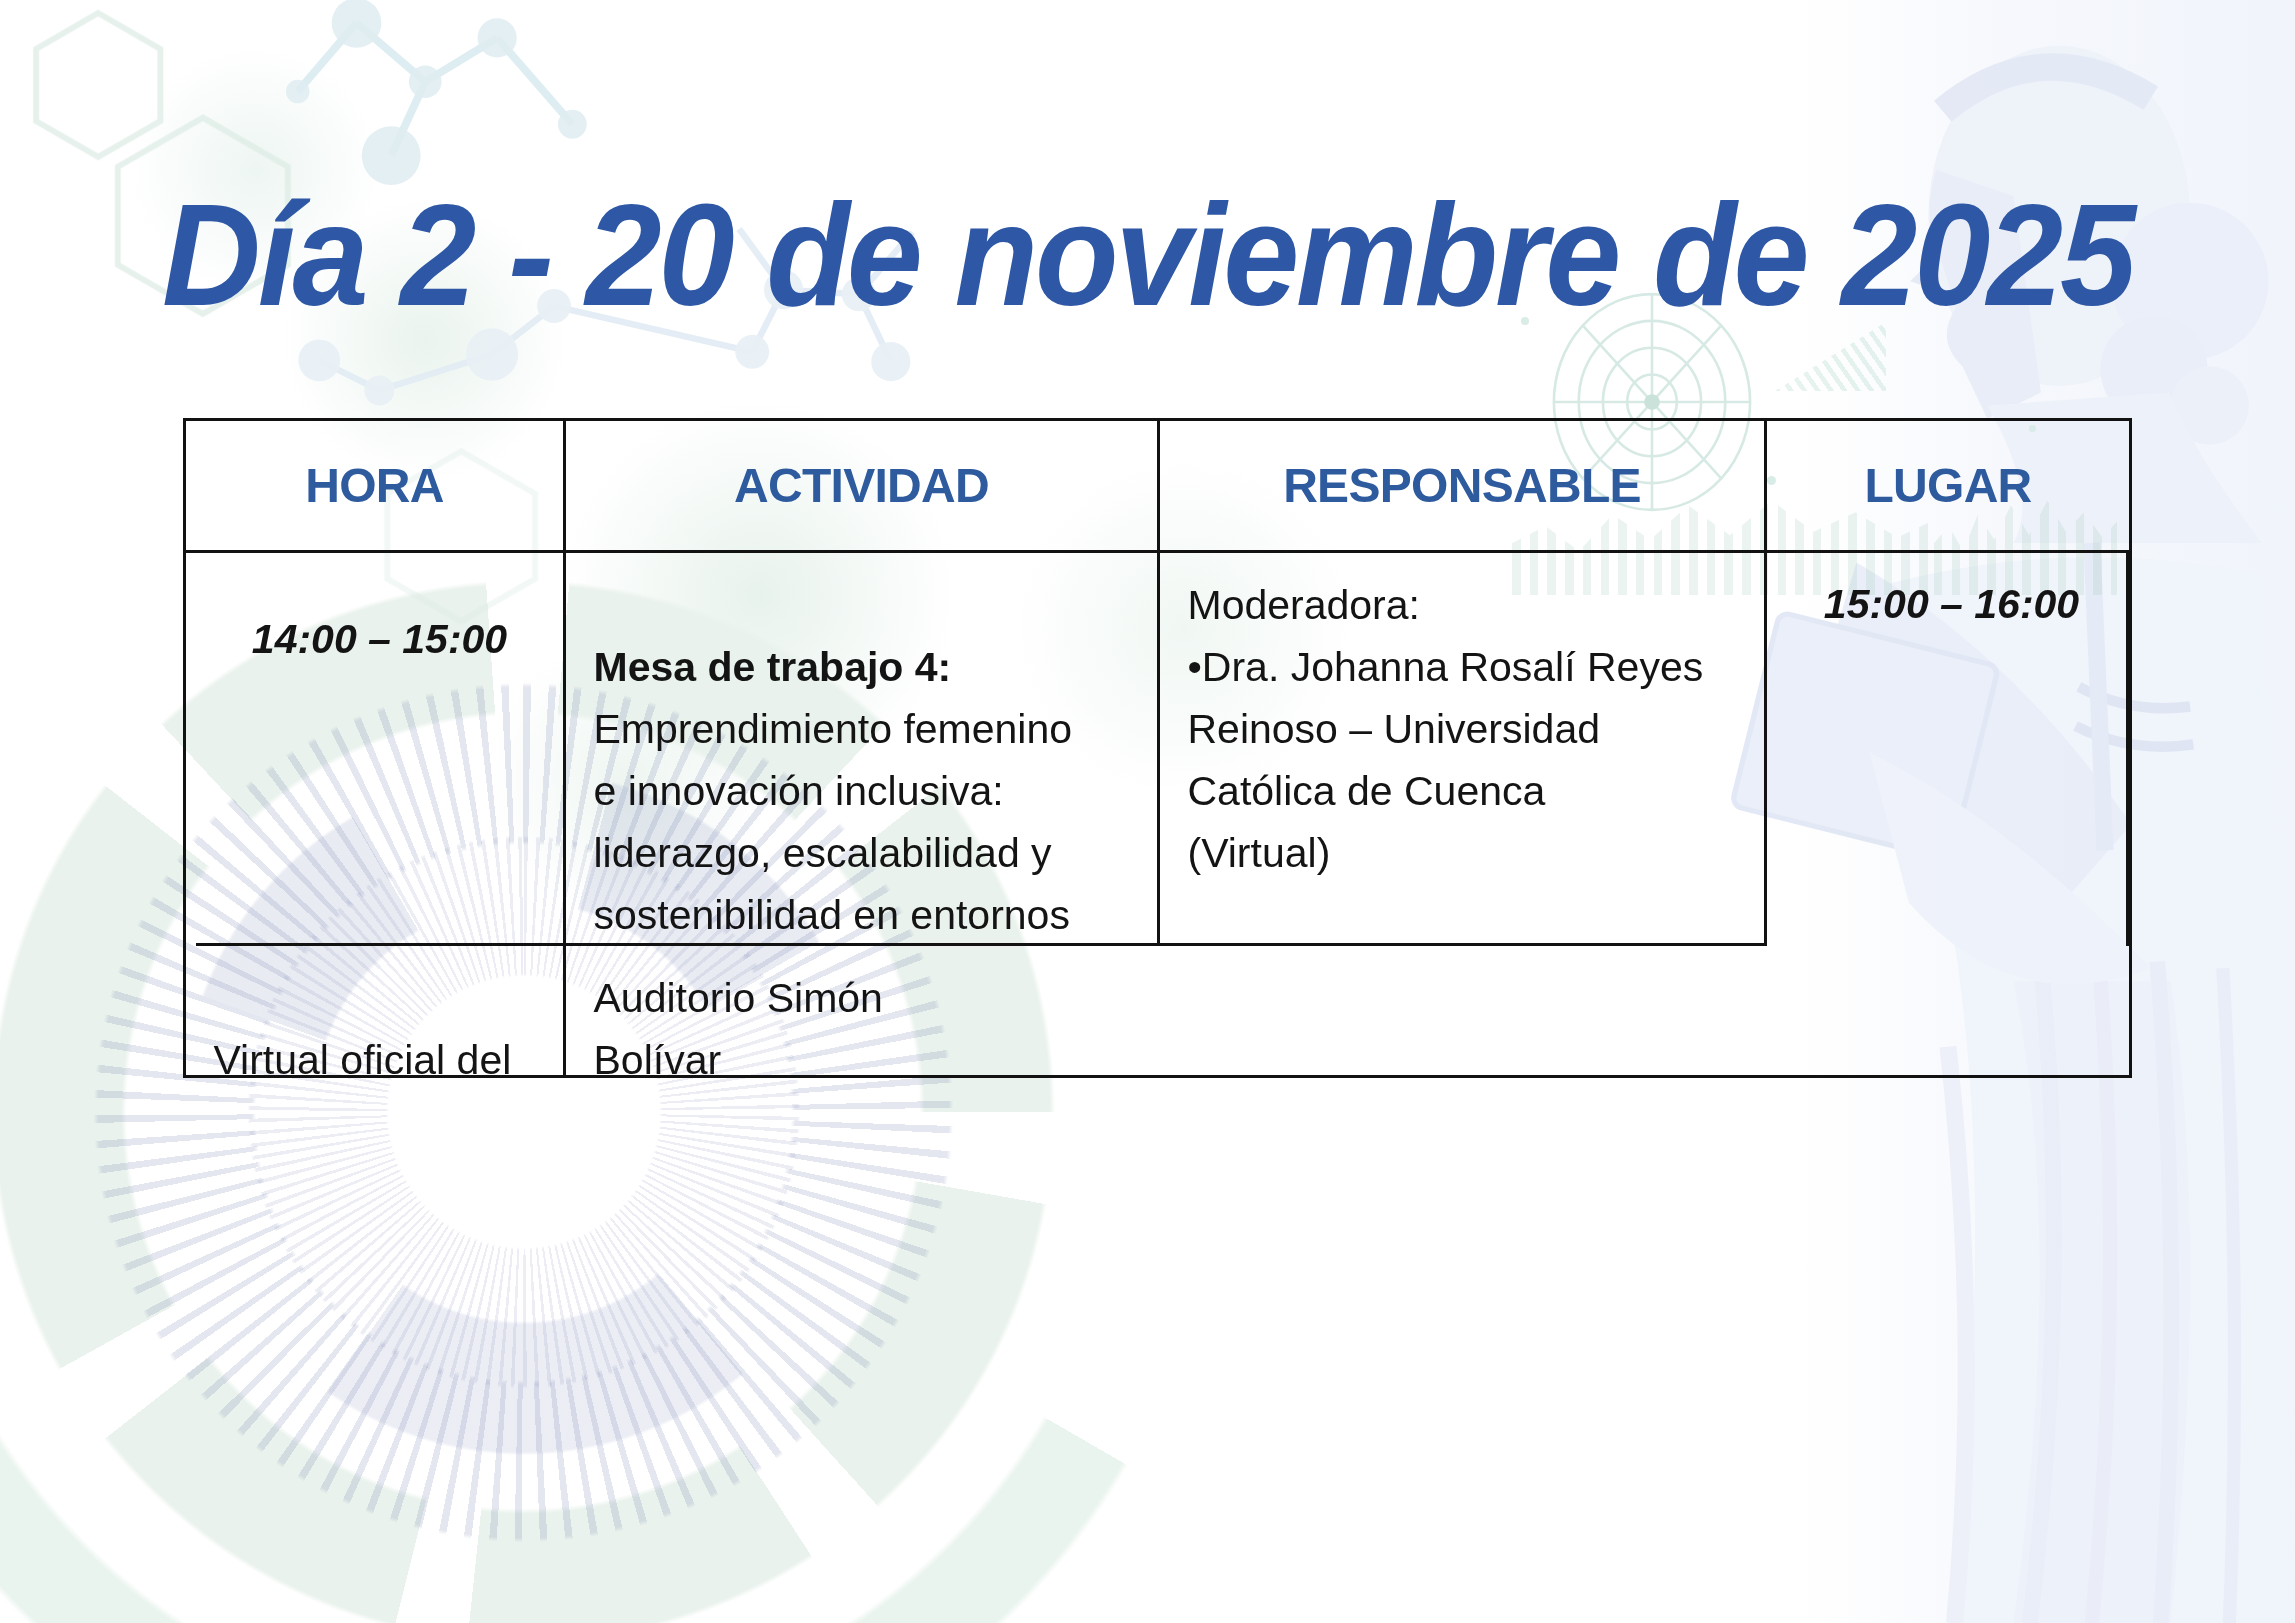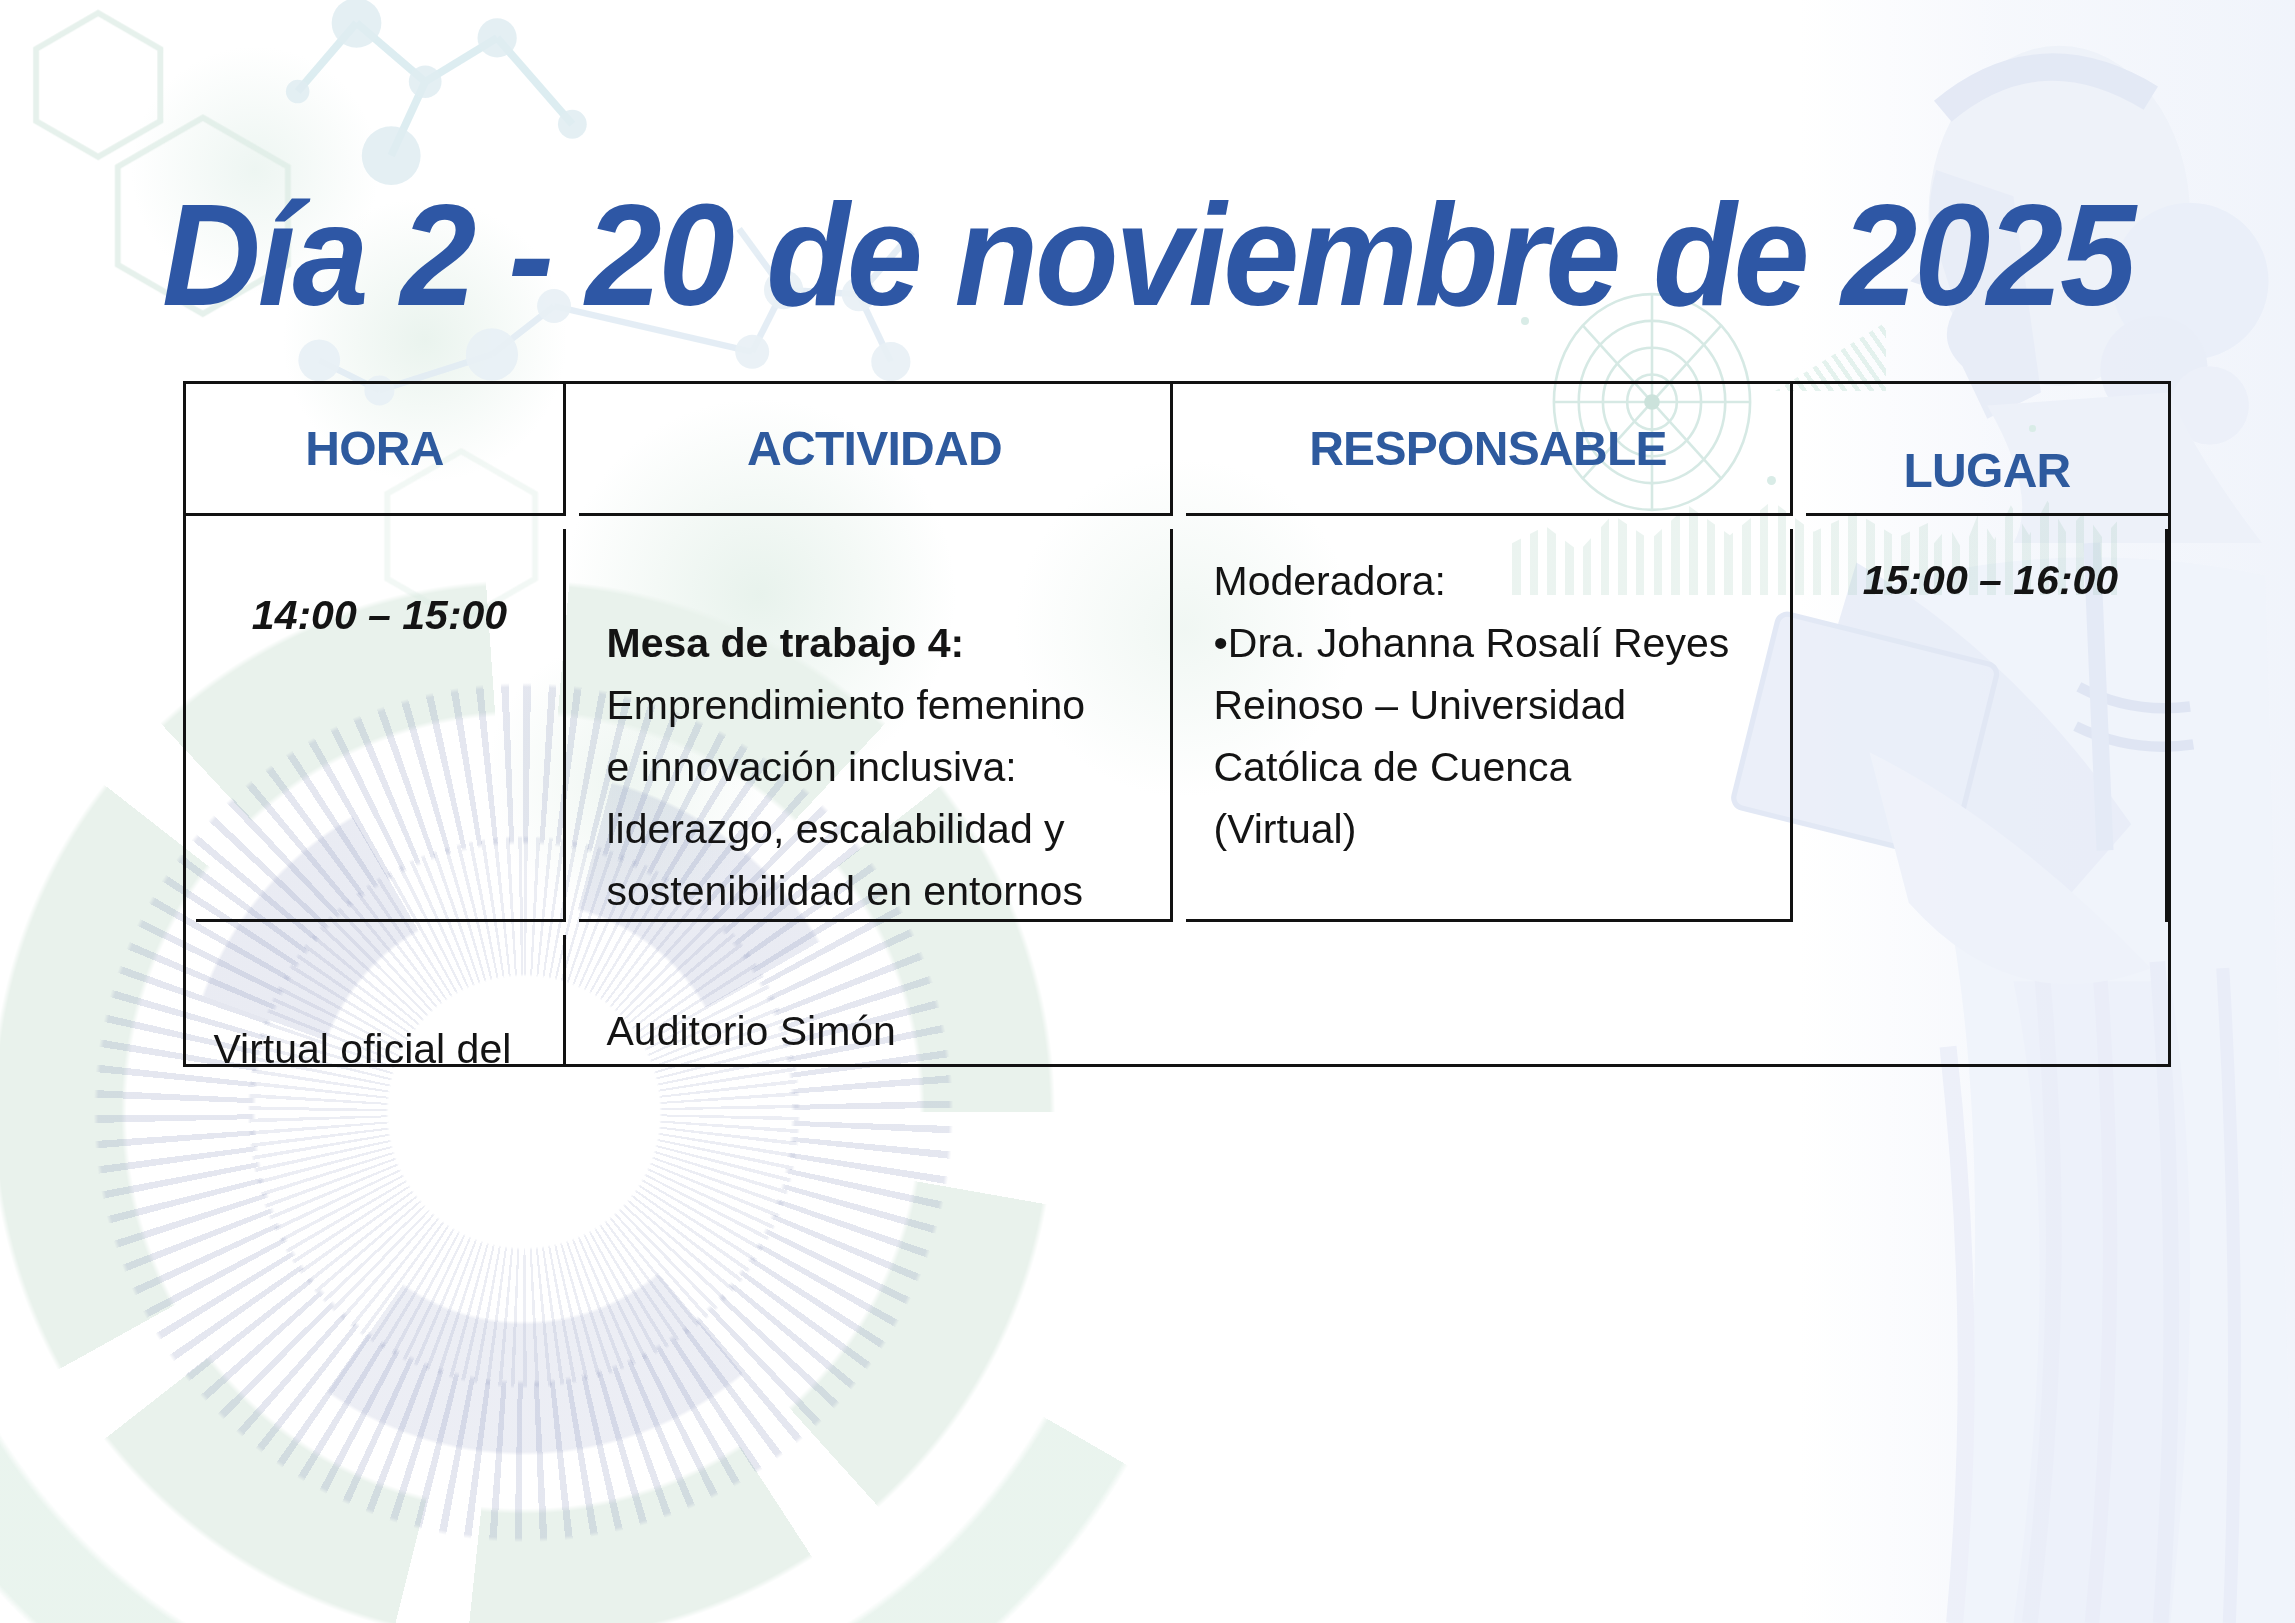--- a/index.html
+++ b/index.html
@@ -87,37 +87,36 @@
     position:absolute;left:0;top:77px;width:100%;
     text-align:center;
     font-style:italic;font-weight:700;
     font-size:144px;line-height:1.15;letter-spacing:-3.3px;
     color:#2E57A5;
     transform:scaleX(.95);transform-origin:50% 0;
     z-index:5;
   }
   
   .schedule-table{
-    position:absolute;left:183px;top:381px;
+    position:absolute;left:183px;top:418px;
     box-sizing:border-box;
     display:grid;
     grid-template-columns:380px 594px 607px 362px;
     grid-template-rows:132px 393px 129px;
     border:3.3px solid #121212;
     z-index:5;
-    gap:13px;
   }
   .cell{
     box-sizing:border-box;
     border-right:3.3px solid #121212;
     border-bottom:3.3px solid #121212;
     overflow:hidden;
     color:#141414;
   }
-  .cell.last-col{border-right:none;margin-top:44px;}
+  .cell.last-col{border-right:none;}
   .cell.last-row{border-bottom:none;}
   .head-cell{
     display:flex;align-items:center;justify-content:center;
     font-weight:700;font-size:48px;letter-spacing:-0.7px;
     color:#2E5A9E;
   }
   .body-cell{
     padding:21px 18.3px 10.5px 27.5px;
     font-size:41px;line-height:62px;
     white-space:pre-line;

